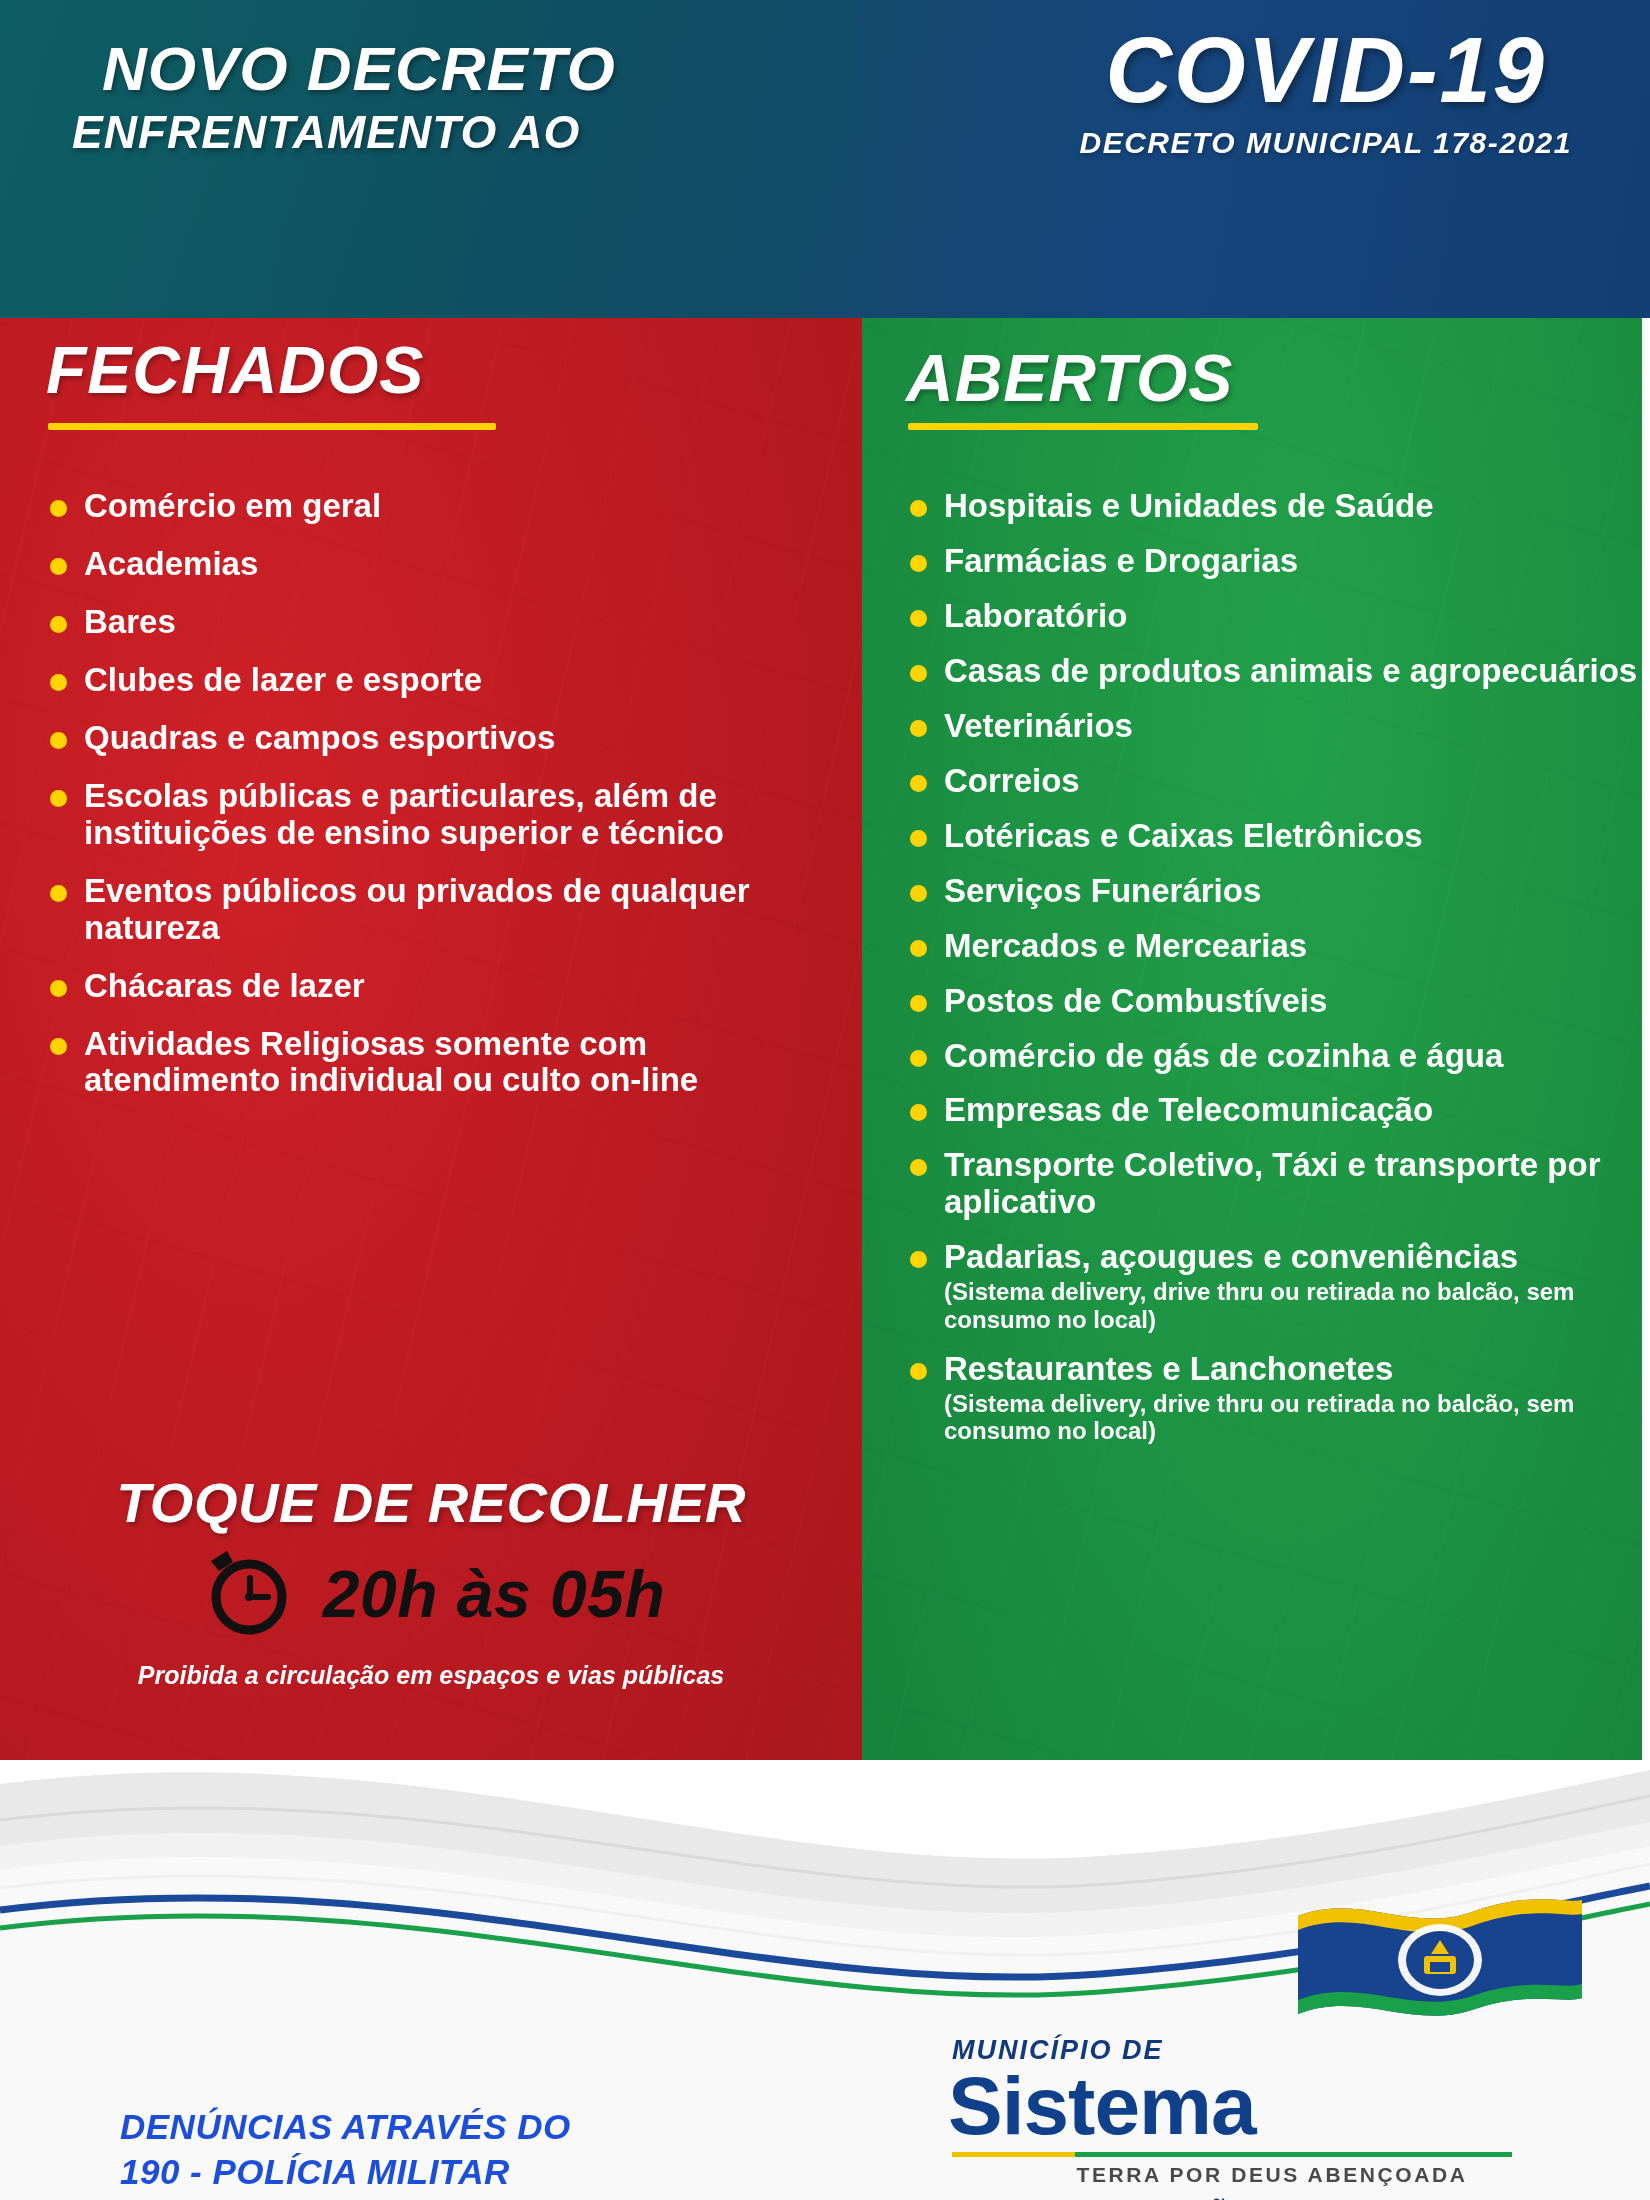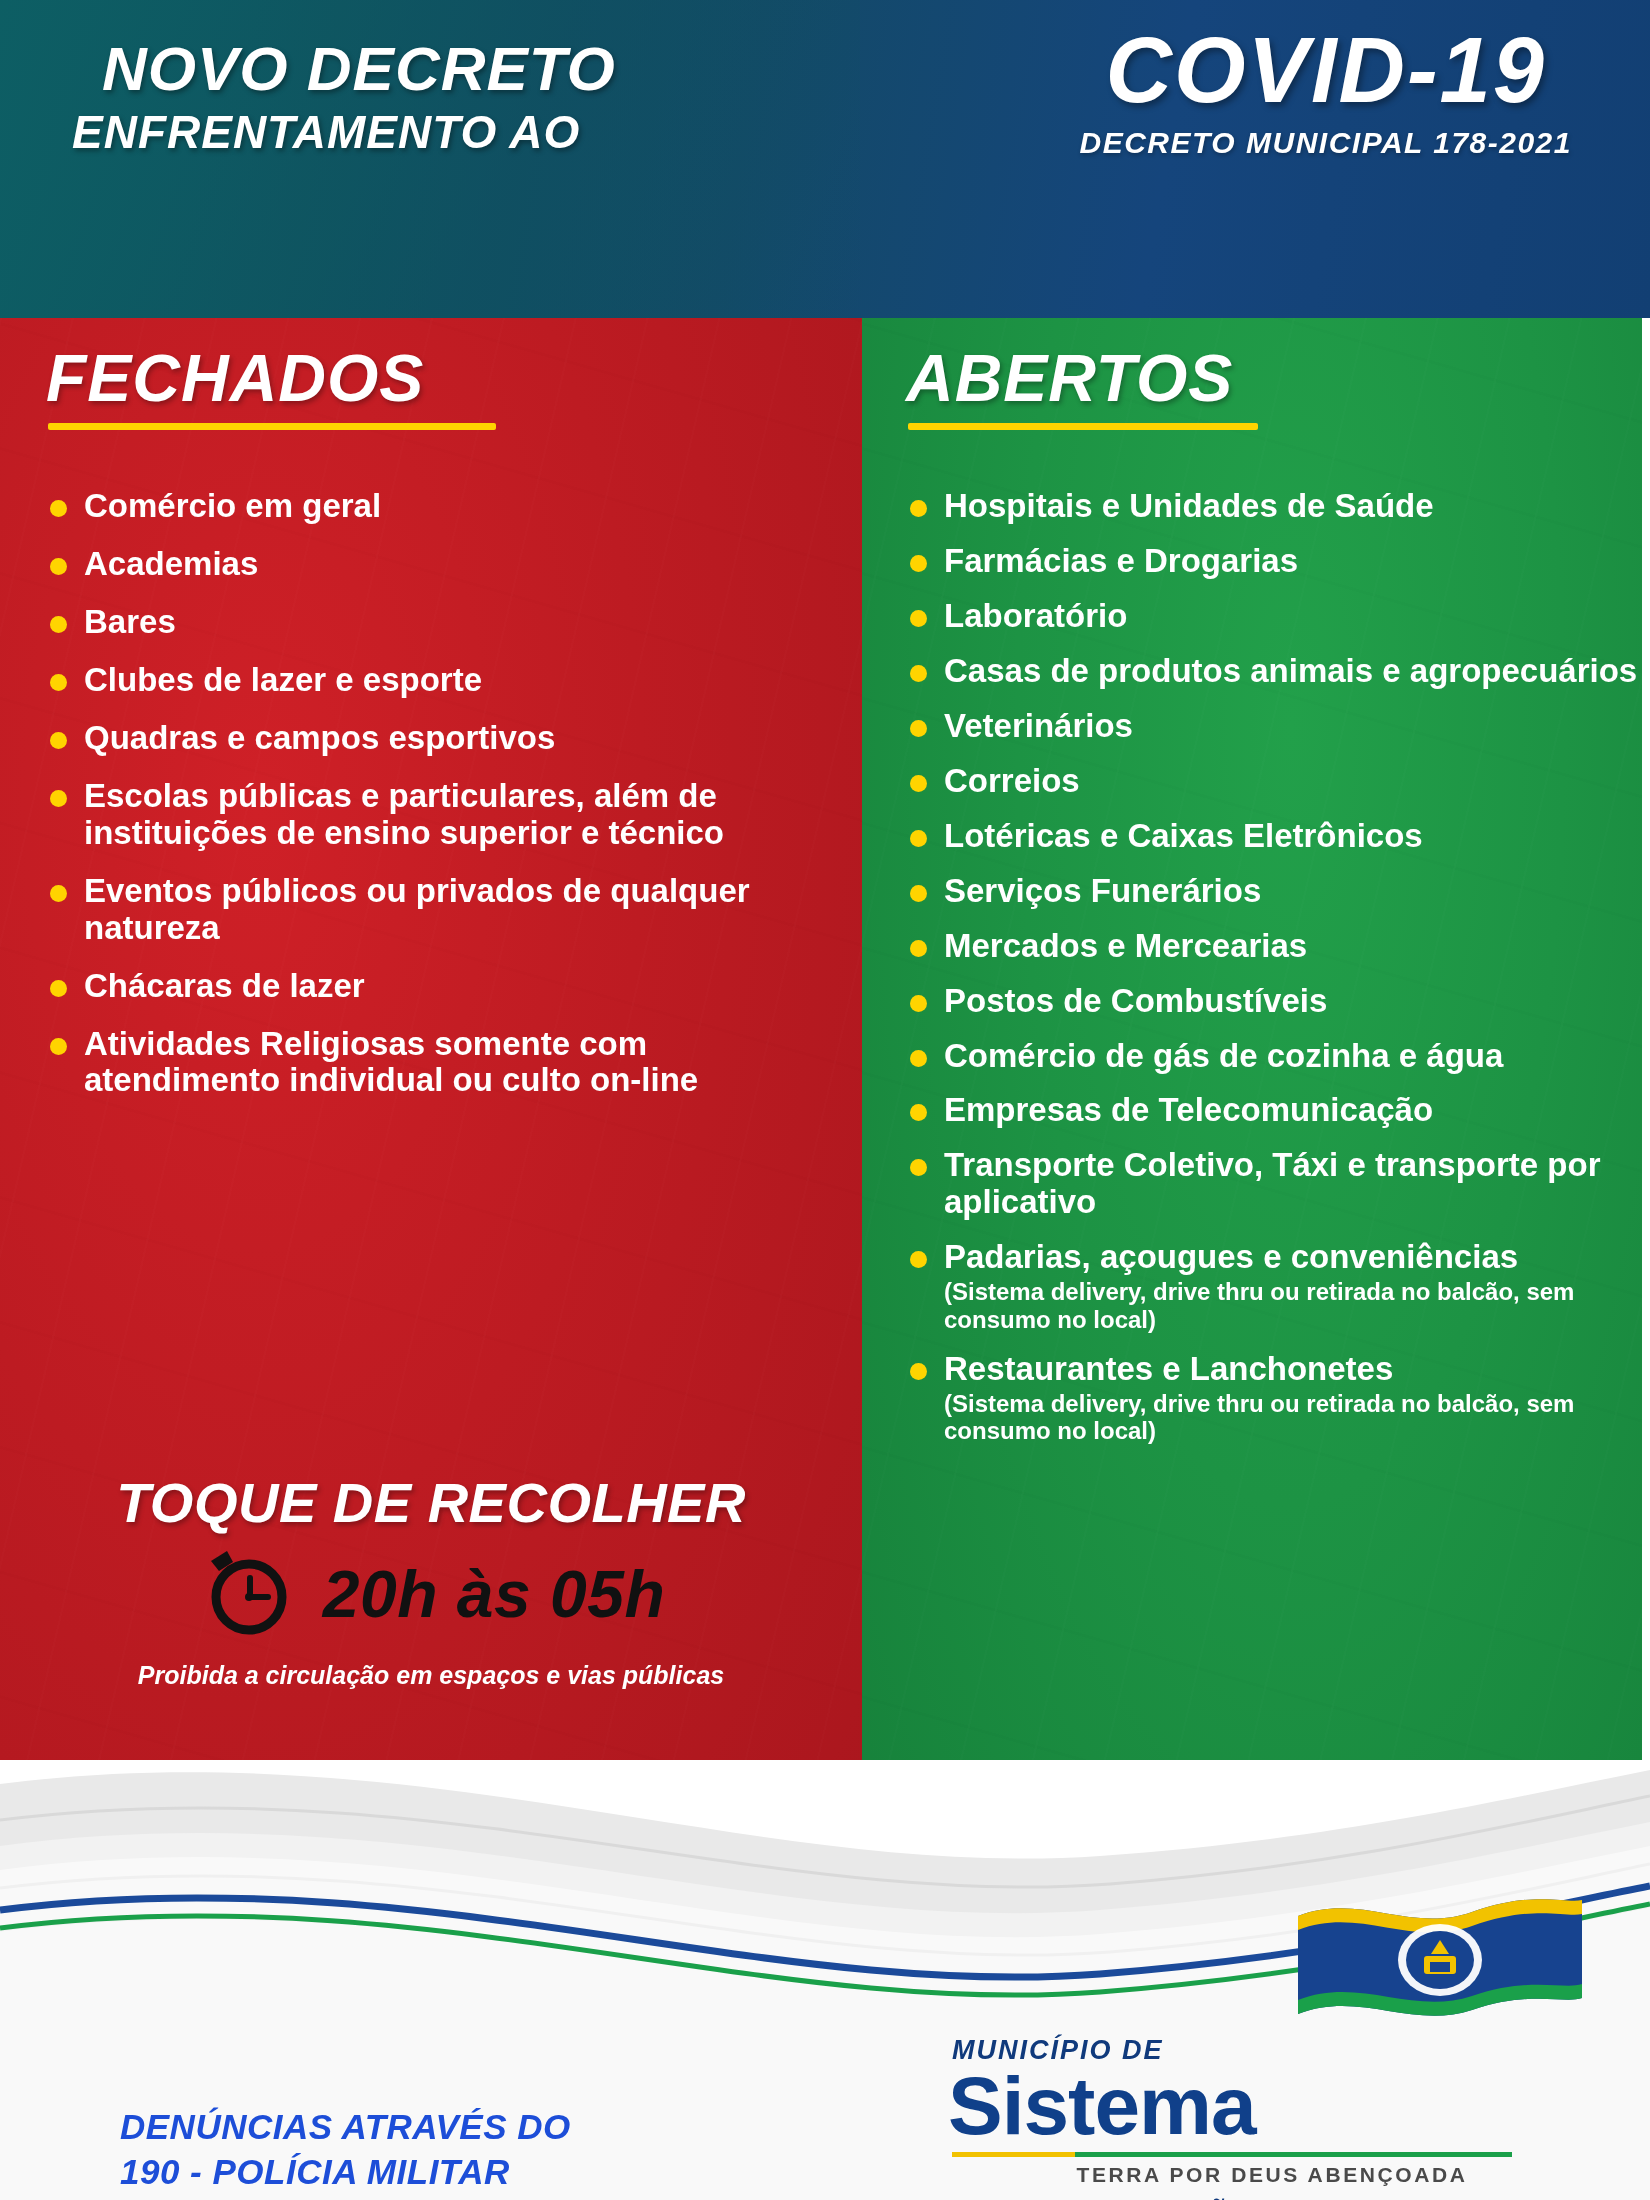--- a/index.html
+++ b/index.html
@@ -303,21 +303,21 @@
     </div>
     <div class="header-right">
       <div class="hr-title">COVID-19</div>
       <div class="hr-sub">DECRETO MUNICIPAL 178-2021</div>
     </div>
   </div>
 
   <div id="col-closed">
     <div class="paper-tex"></div>
 
-    <div class="col-title" style="left:46px; top:22px;">FECHADOS</div>
+    <div class="col-title" style="left:46px; top:14px;">FECHADOS</div>
     <div class="title-underline" style="left:48px; top:105px; width:448px;"></div>
 
     <ul class="item-list" id="closed-list" style="left:48px; top:170px; width:770px;">
       <li><span class="dot"></span><span>Comércio em geral</span></li>
       <li><span class="dot"></span><span>Academias</span></li>
       <li><span class="dot"></span><span>Bares</span></li>
       <li><span class="dot"></span><span>Clubes de lazer e esporte</span></li>
       <li><span class="dot"></span><span>Quadras e campos esportivos</span></li>
       <li><span class="dot"></span><span>Escolas públicas e particulares, além de instituições de ensino superior e técnico</span></li>
       <li><span class="dot"></span><span>Eventos públicos ou privados de qualquer natureza</span></li>

